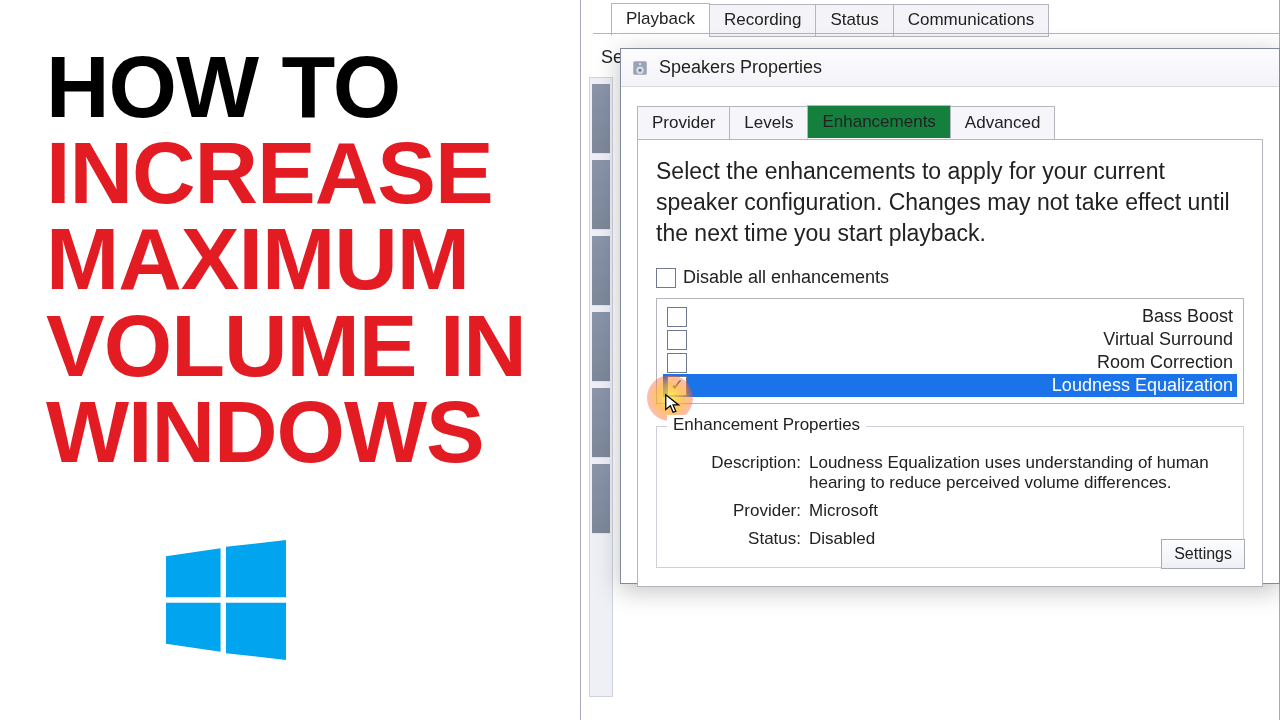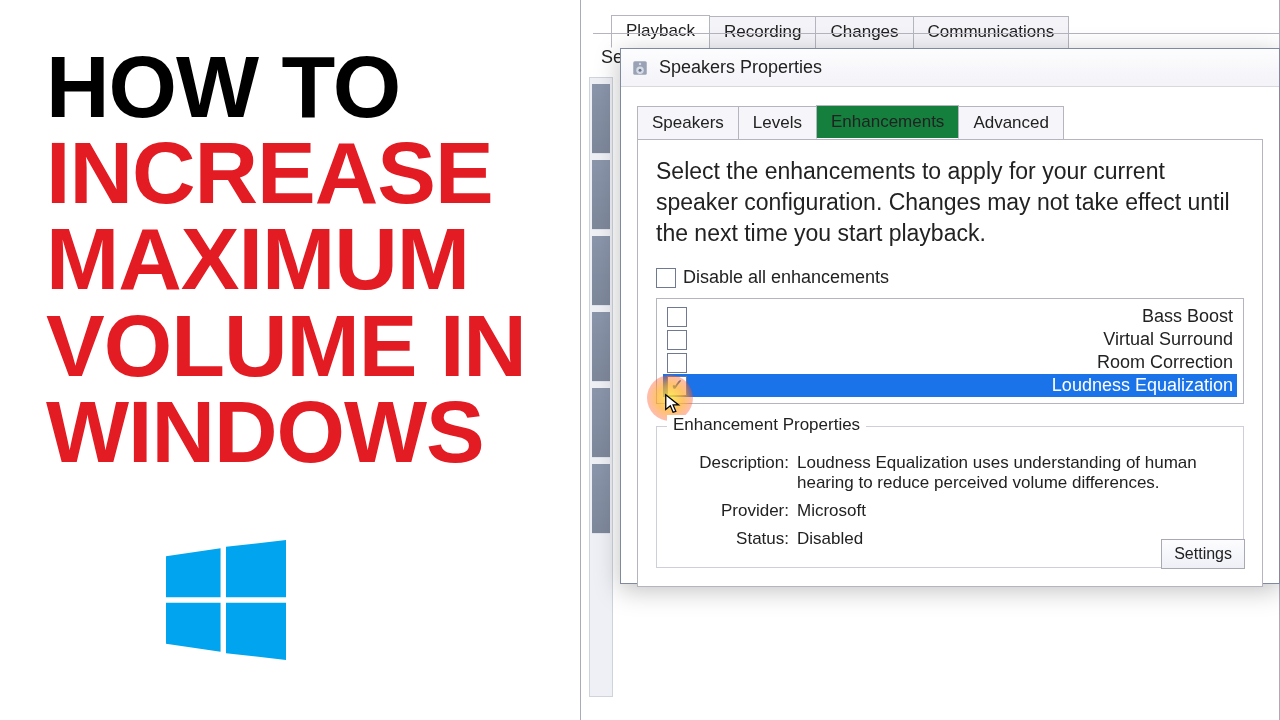--- a/index.html
+++ b/index.html
@@ -12,21 +12,21 @@
   .title-black { color: #000; }
   .title-red { color: #e31b23; }
   .win-logo { position: absolute; left: 166px; top: 540px; }
   .win-logo svg { width: 120px; height: 120px; }
 
   
   .shot { position: absolute; left: 580px; top: 0; width: 700px; height: 720px; background: #fff; }
 
   
   .bg-dialog { position: absolute; left: 0; top: -10px; width: 700px; height: 740px; background: #fff; border: 1px solid #aab; }
-  .bg-tabs { position: absolute; left: 30px; top: 24px; display: flex; gap: 0; }
+  .bg-tabs { position: absolute; left: 30px; top: 12px; display: flex; gap: 0; }
   .bg-tab { border: 1px solid #b5b5c0; border-bottom: 1px solid #fff; background: #fff; padding: 5px 14px 6px; font-size: 17px; color: #222; margin-right: -1px; position: relative; }
   .bg-tab.inactive { background: #f4f4f8; border-bottom-color: #b5b5c0; top: 1px; }
   .bg-tabline { position: absolute; left: 12px; right: 0; top: 42px; border-top: 1px solid #b5b5c0; }
   .bg-text { position: absolute; left: 20px; top: 56px; font-size: 18px; color: #222; }
 
   
   .fg-window { position: absolute; left: 40px; top: 48px; width: 660px; height: 536px; background: #fff; border: 1px solid #7f8aa0; box-shadow: 0 6px 24px rgba(0,0,0,.25); }
   .fg-titlebar { height: 38px; display: flex; align-items: center; gap: 10px; padding: 0 10px; border-bottom: 1px solid #d8d8e0; background: linear-gradient(#fdfdff,#f3f3f8); }
   .fg-titlebar .ic { width: 18px; height: 18px; }
   .fg-title { font-size: 18px; color: #222; }
@@ -50,21 +50,21 @@
   .enh-item .chk { width: 20px; height: 20px; }
   .enh-item span.lbl { font-size: 18px; color: #222; }
   .enh-item.selected { background: #1a73e8; }
   .enh-item.selected span.lbl { color: #fff; }
   .enh-item.selected .chk { background: #fff; }
 
   
   .halo { position: absolute; width: 46px; height: 46px; border-radius: 50%; background: radial-gradient(circle, rgba(255,230,60,.85) 0%, rgba(255,170,40,.7) 40%, rgba(255,60,40,.35) 72%, rgba(255,60,40,0) 78%); pointer-events: none; }
   .cursor { position: absolute; width: 22px; height: 22px; pointer-events: none; }
 
-  .group { margin-top: 22px; border: 1px solid #cfcfda; position: relative; padding: 18px 16px 18px 16px; }
+  .group { margin-top: 22px; border: 1px solid #cfcfda; position: relative; padding: 18px 16px 18px 28px; }
   .group-title { position: absolute; top: -12px; left: 10px; background: #fff; padding: 0 6px; font-size: 17px; color: #222; }
   .kv { display: flex; font-size: 17px; color: #222; margin-top: 8px; }
   .kv .k { width: 124px; text-align: right; padding-right: 8px; }
   .kv .v { flex: 1; }
 
   .settings-btn { position: absolute; right: -2px; bottom: -2px; border: 1px solid #a9a9b5; background: linear-gradient(#fdfdff,#eef0f6); padding: 5px 12px; font-size: 16px; color: #222; }
 
   
   .device-strip { position: absolute; left: 8px; top: 86px; width: 24px; height: 620px; background: linear-gradient(#eef0f6,#eef0f6); border: 1px solid #cfd3de; }
   .device-strip .seg { height: 70px; border-bottom: 1px solid #d8dbe6; background: linear-gradient(#4a5a7a,#34445f); margin: 6px 2px; opacity: .6; }
@@ -92,21 +92,21 @@
       </g>
     </svg>
   </div>
 
   <div class="shot">
 
     <div class="bg-dialog">
       <div class="bg-tabs">
         <div class="bg-tab">Playback</div>
         <div class="bg-tab inactive">Recording</div>
-        <div class="bg-tab inactive">Changes</div>
+        <div class="bg-tab inactive">Status</div>
         <div class="bg-tab inactive">Communications</div>
       </div>
       <div class="bg-tabline"></div>
       <div class="bg-text">Sel</div>
 
       <div class="device-strip">
         <div class="seg"></div>
           <div class="seg"></div>
           <div class="seg"></div>
           <div class="seg"></div>
@@ -123,21 +123,21 @@
               <circle cx="12" cy="15" r="5" fill="#d6dbe6"></circle>
               <circle cx="12" cy="15" r="2" fill="#6c7790"></circle>
               <circle cx="12" cy="6.5" r="1.6" fill="#d6dbe6"></circle>
             </svg>
         </span>
         <span class="fg-title">Speakers Properties</span>
       </div>
 
       <div class="fg-client">
         <div class="fg-tabs">
-          <div class="fg-tab">Speakers</div>
+          <div class="fg-tab">Provider</div>
           <div class="fg-tab">Levels</div>
           <div class="fg-tab active">Enhancements</div>
           <div class="fg-tab">Advanced</div>
         </div>
 
         <div class="fg-tabpane">
           <div class="instr">Select the enhancements to apply for your current speaker configuration. Changes may not take effect until the next time you start playback.</div>
 
           <div class="chk-row">
             <span class="chk"></span>

